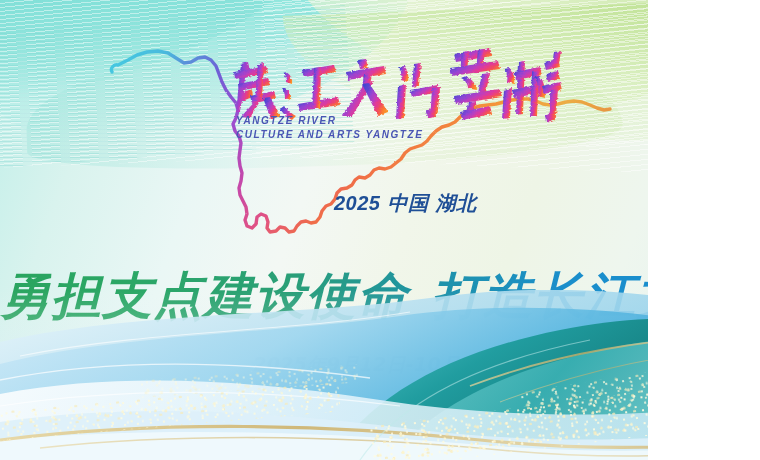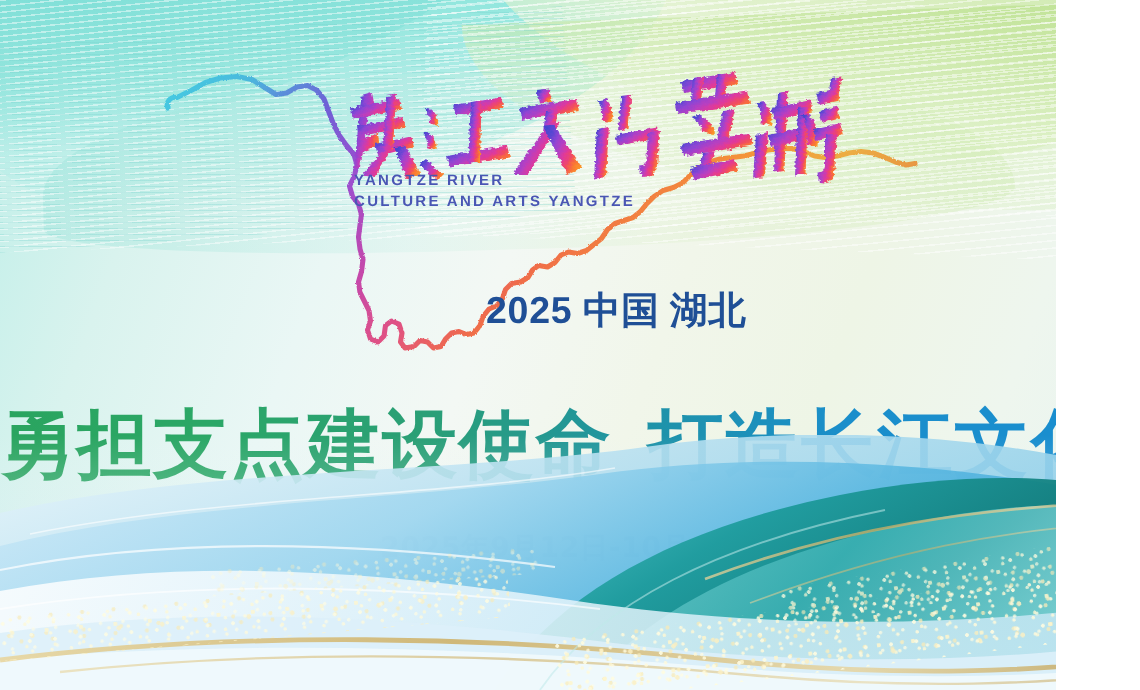--- a/index.html
+++ b/index.html
@@ -1,22 +1,23 @@
 <!DOCTYPE html>
 <html><head>
 <meta charset="utf-8">
 <style>
   html,body{margin:0;padding:0;background:#fff;}
   body{font-family:"Liberation Sans","DejaVu Sans",sans-serif;}
 
   #poster{
     position:relative;
-    width:704px;height:460px;
+    width:648px;height:460px;
     overflow:hidden;
     background:linear-gradient(110deg,#bdeee8 0%,#d9f3ee 16%,#eaf7f5 32%,#f3f8f4 46%,#f1f6ea 60%,#eef5e6 74%,#eef6ee 88%,#e9f4f0 100%);
+    font-style:italic;
   }
 
   
   .band{position:absolute;pointer-events:none;}
 
   .band-a{
     left:-8%;top:-16%;width:72%;height:46%;
     background:linear-gradient(180deg,#79dfd8 0%,#8fe6dd 40%,#b9eee8 75%,rgba(200,240,236,0) 100%);
     border-bottom-right-radius:100% 100%;
     border-bottom-left-radius:40% 100%;
@@ -88,23 +89,23 @@
 
   .enline{
     position:absolute;left:236px;top:114px;
     font-family:"Liberation Sans",sans-serif;
     font-weight:bold;font-size:10px;letter-spacing:1.55px;
     line-height:14px;color:#4a56b4;
   }
   .enline div{white-space:nowrap;}
 
   .yearline{
-    position:absolute;left:324px;top:190px;
+    position:absolute;left:334px;top:190px;
     font-family:"Liberation Sans","DejaVu Sans",sans-serif;
-    font-weight:bold;font-size:25px;letter-spacing:.5px;
+    font-weight:bold;font-size:20px;letter-spacing:.5px;
     color:#1f4f96;white-space:nowrap;
   }
   .yearline .sp{display:inline-block;width:7px;}
 
   
   .slogan{
     position:absolute;left:0;top:266px;width:760px;
     text-align:center;white-space:nowrap;
     font-family:"DejaVu Sans","Liberation Sans",sans-serif;
     font-weight:bold;font-size:50px;letter-spacing:1px;

